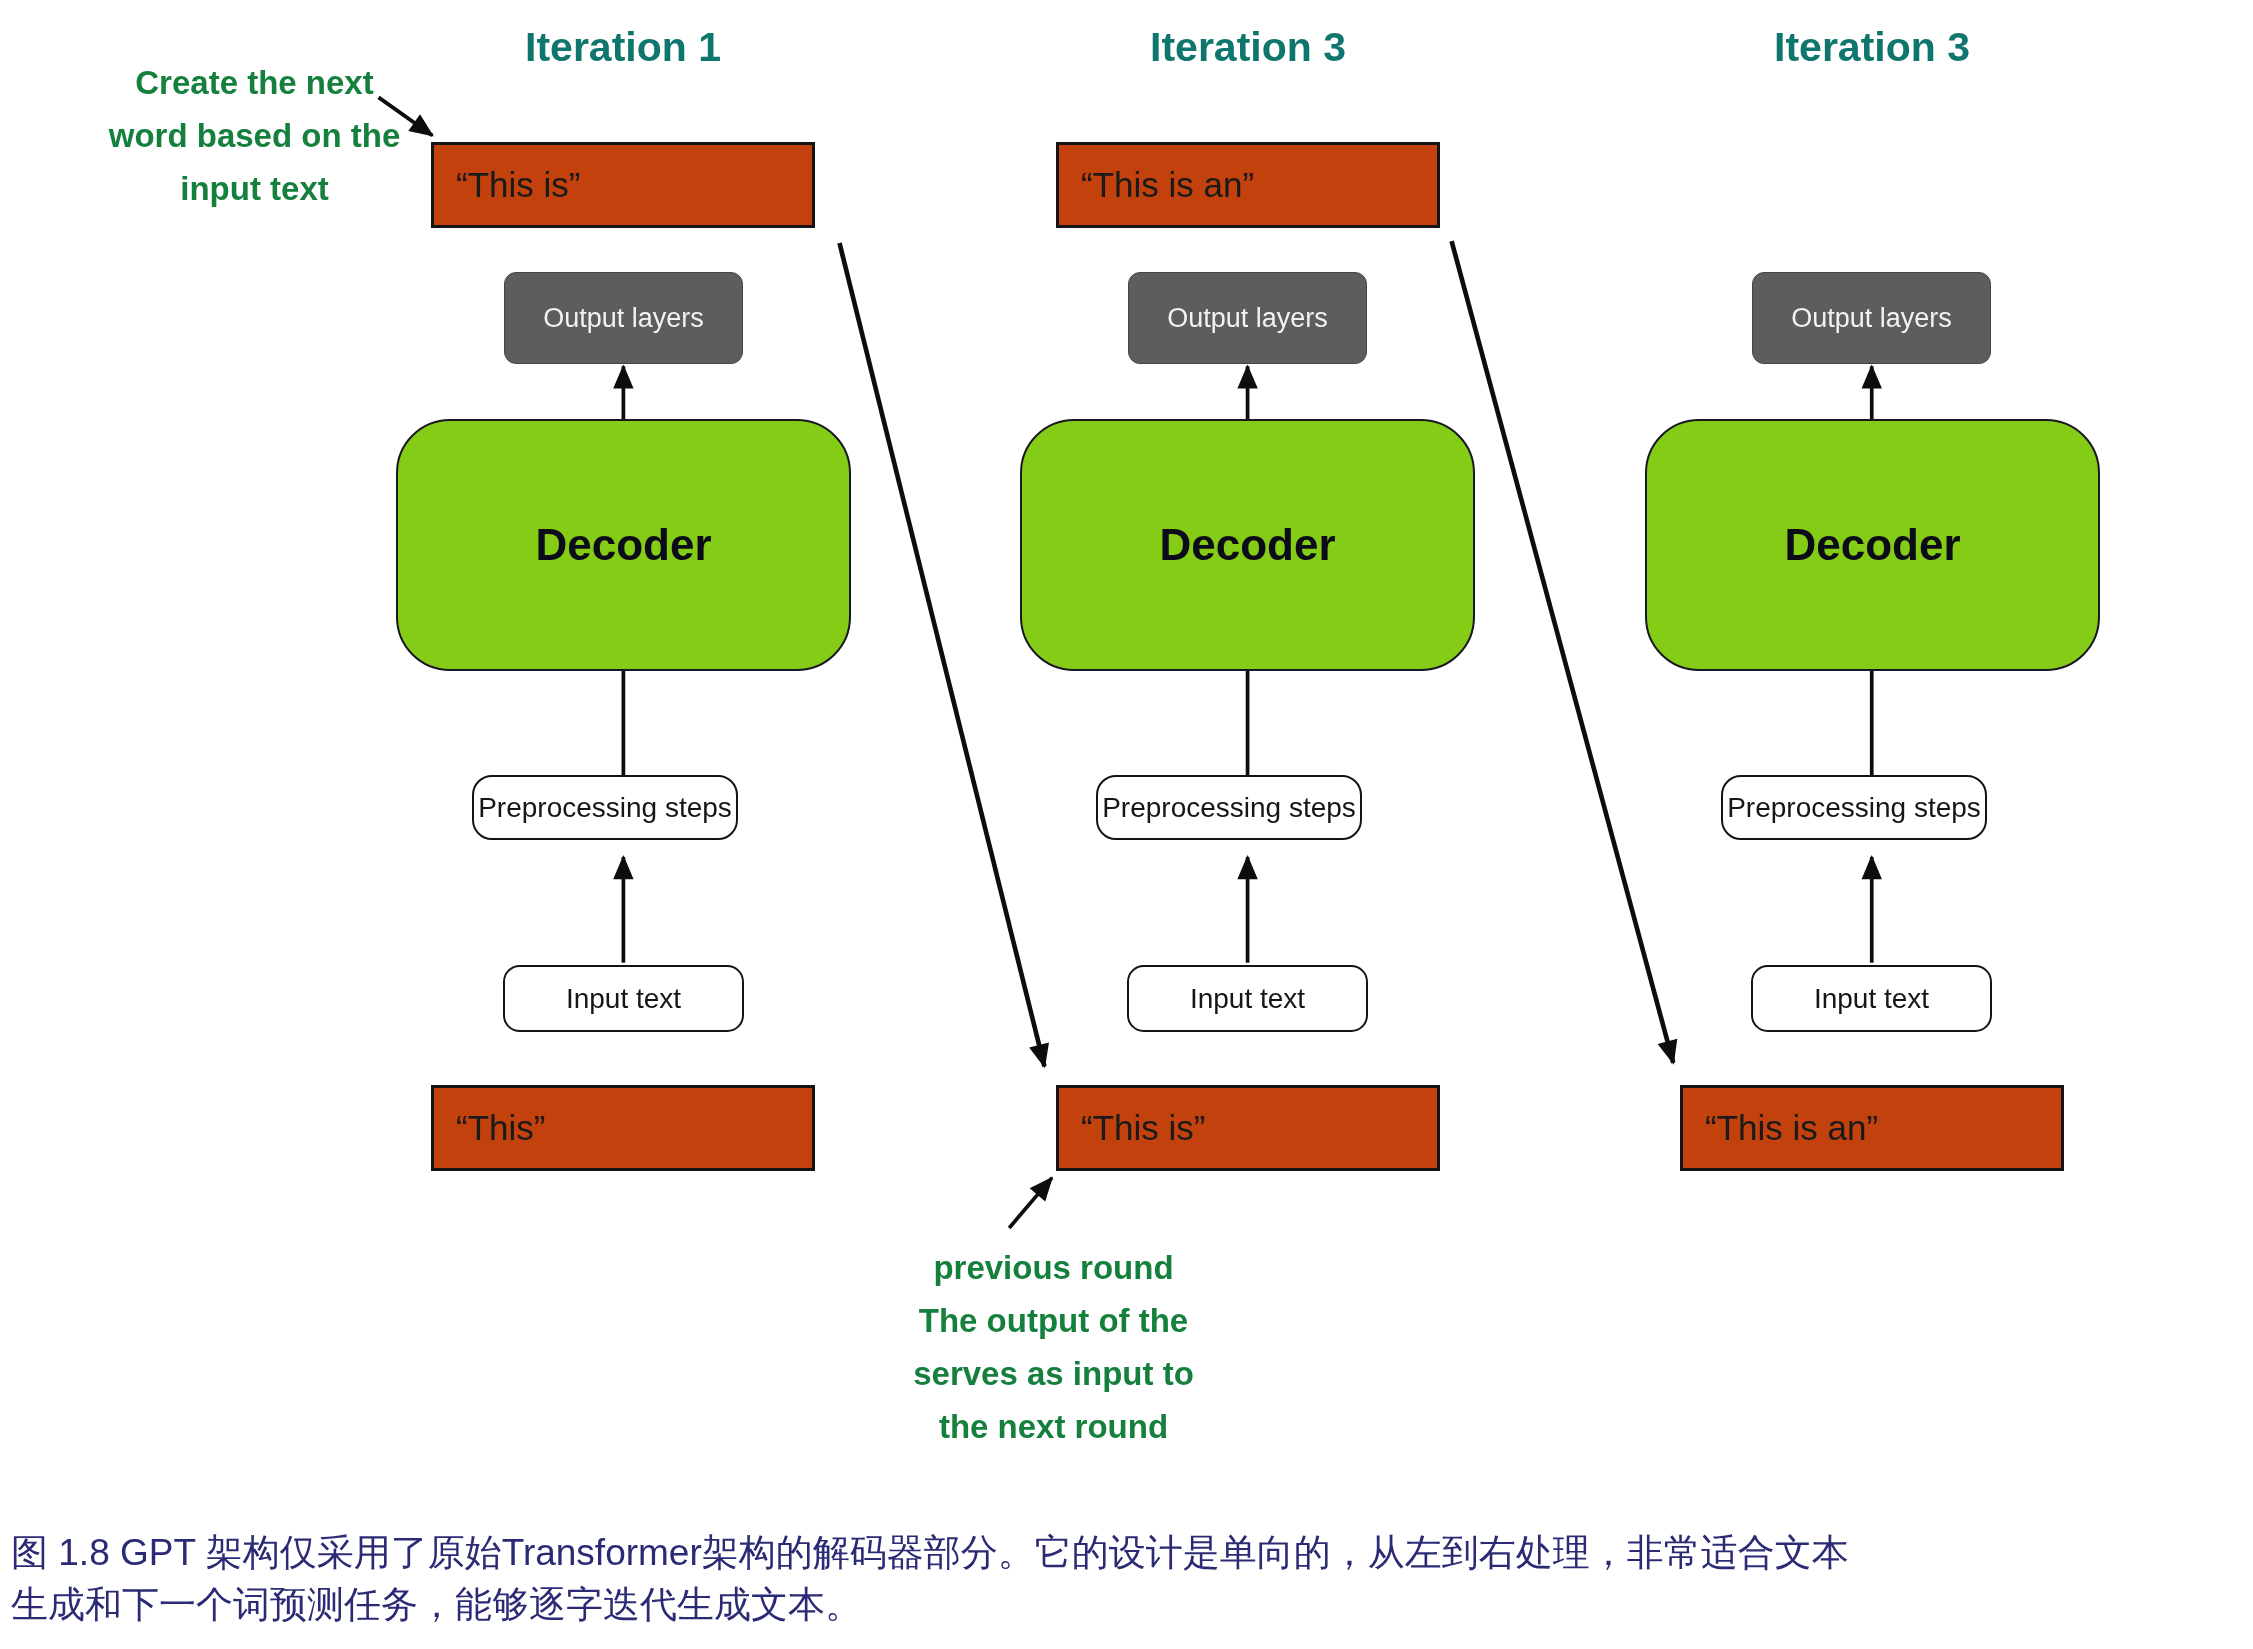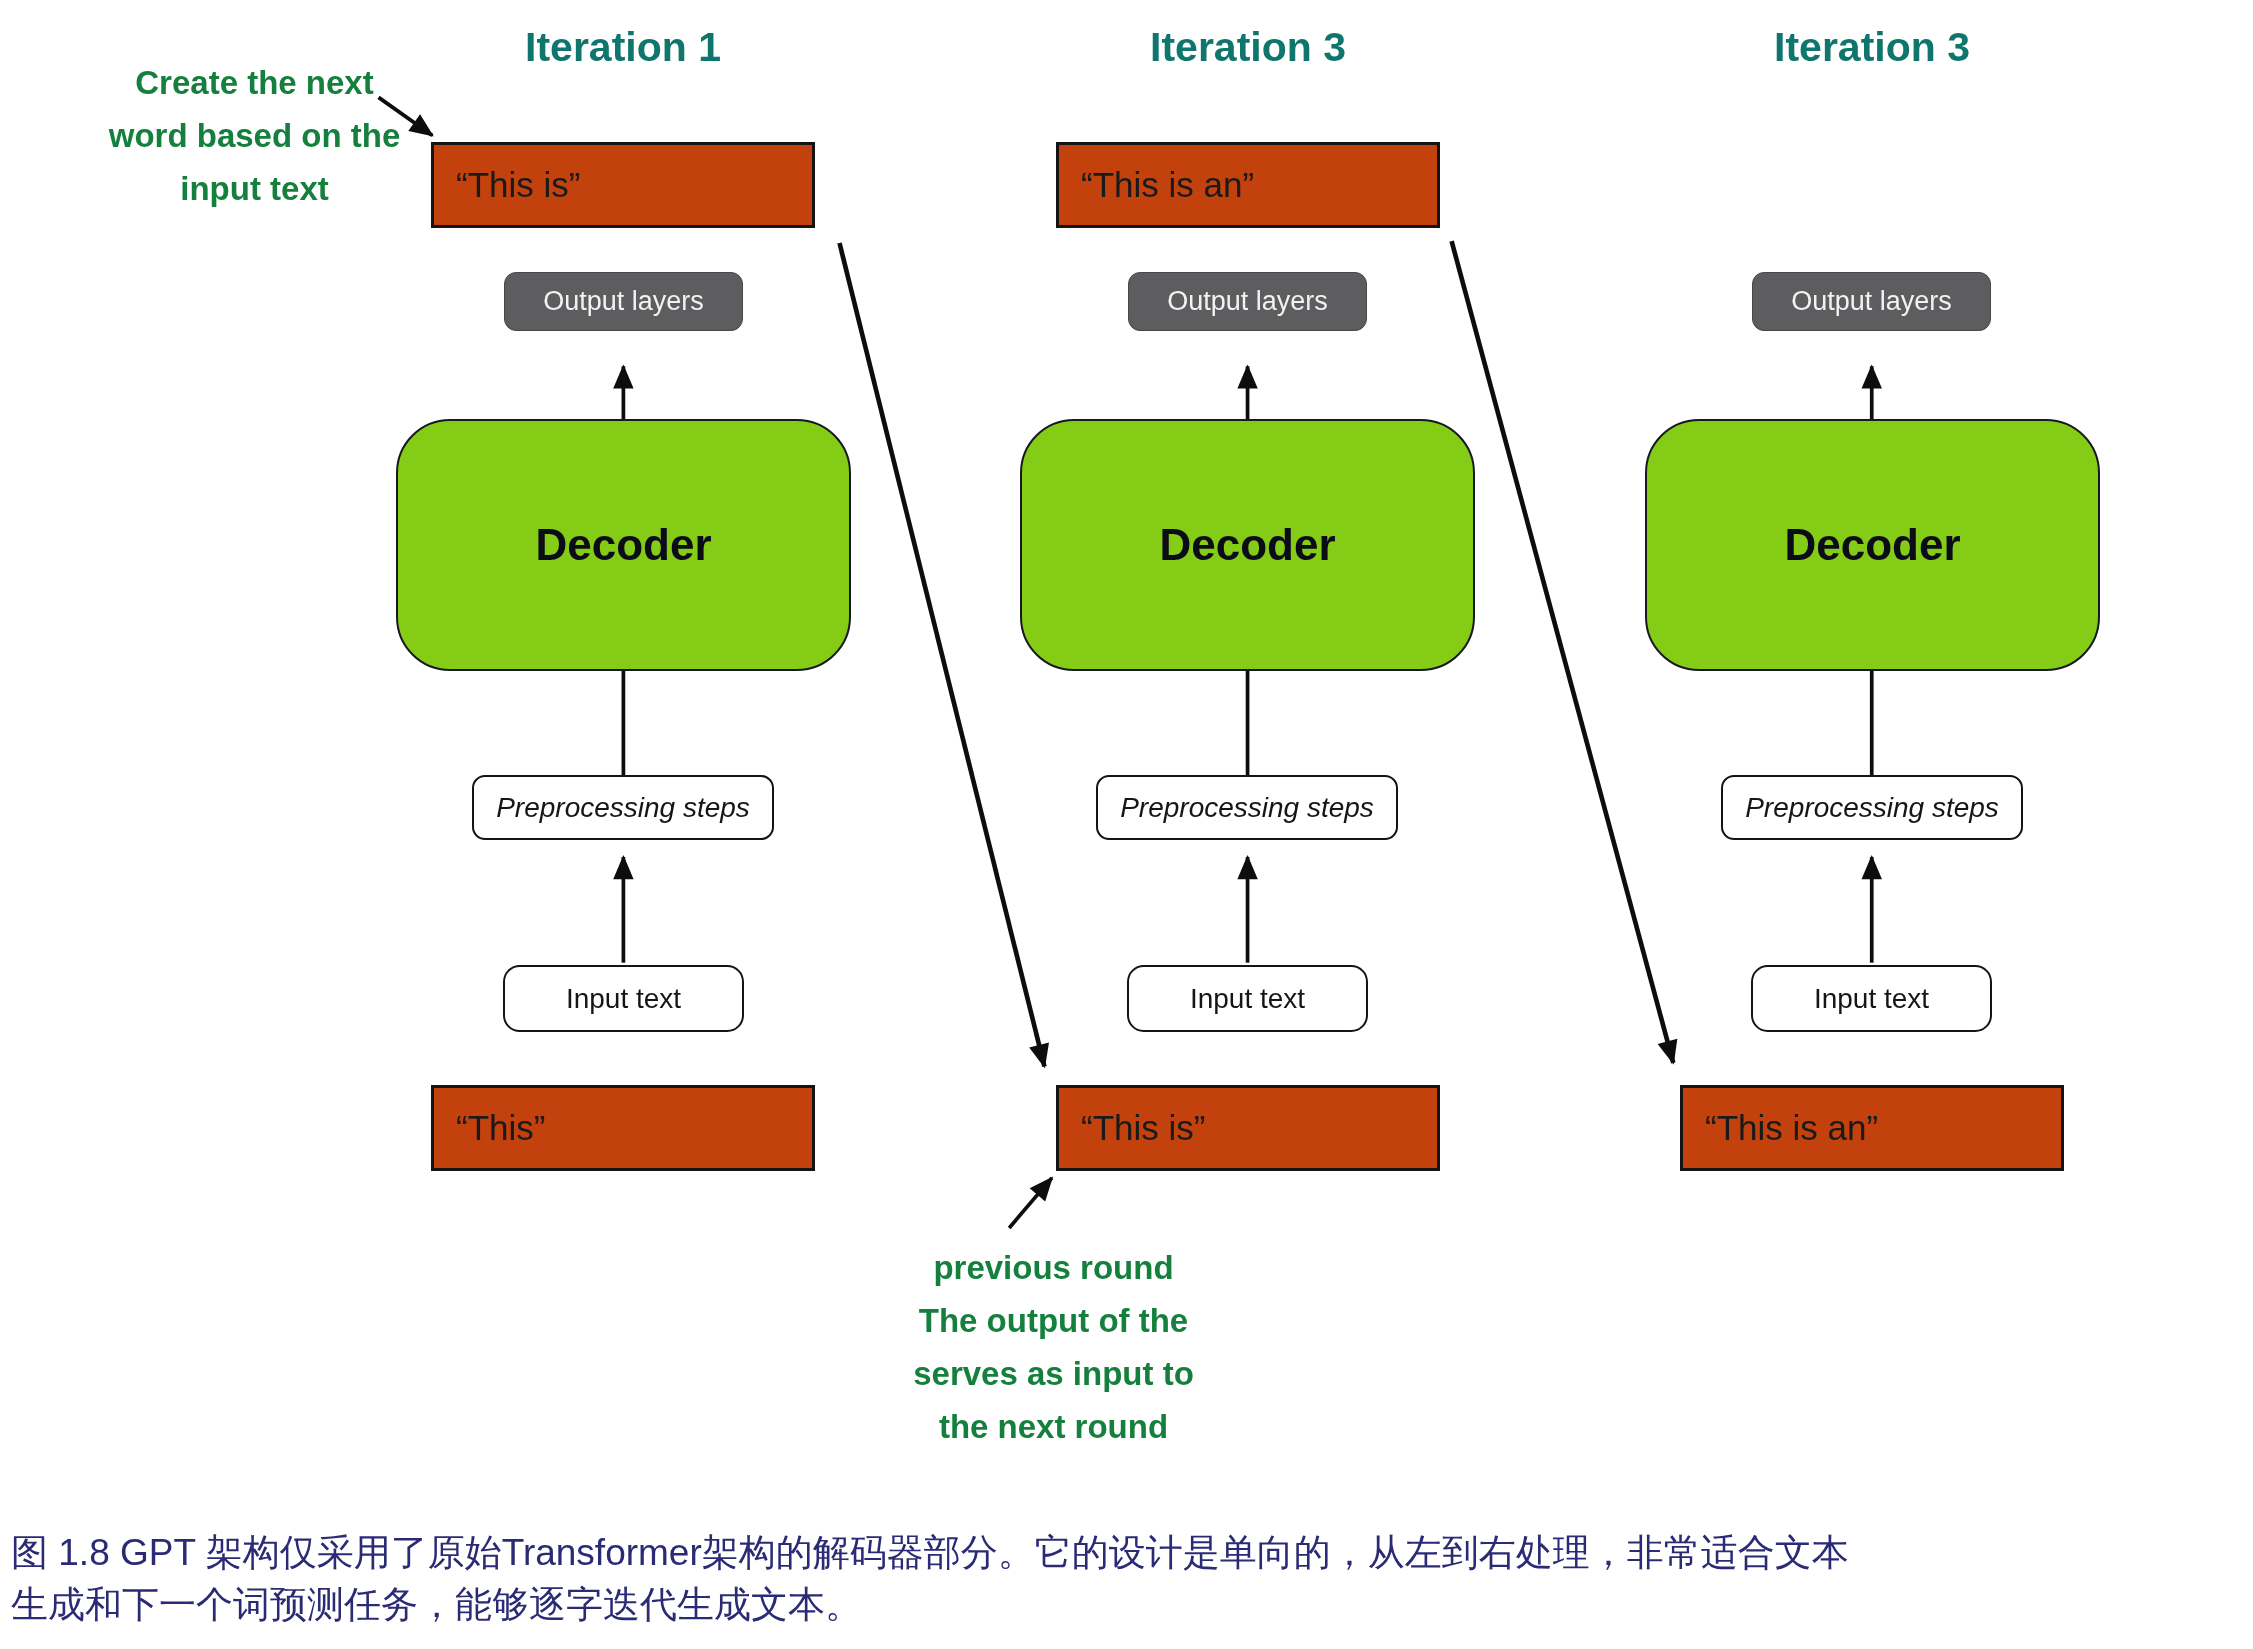--- a/index.html
+++ b/index.html
@@ -3,31 +3,31 @@
 <meta charset="utf-8">
 <style>
   html,body{margin:0;padding:0;background:#ffffff;}
   .stage{position:relative;width:2254px;height:1649px;background:#ffffff;overflow:hidden;
          font-family:"Liberation Sans", sans-serif;color:#161616;}
   .col-title{position:absolute;top:24px;width:384px;text-align:center;
              font-size:41px;font-weight:bold;color:#0f766e;}
   .qbox{position:absolute;width:384px;height:86px;background:#c2410c;border:3.7px solid #141414;
         box-sizing:border-box;display:flex;align-items:center;padding-left:22px;
         font-size:35px;color:#1a1a1a;}
-  .outbox{position:absolute;top:272px;width:239px;height:59px;background:#5d5d5f;
+  .outbox{position:absolute;top:272px;width:239px;height:92px;background:#5d5d5f;
           border:1.9px solid #474749;border-radius:12px;box-sizing:border-box;
           display:flex;align-items:center;justify-content:center;
           font-size:27px;color:#f2f2f2;}
   .decoder{position:absolute;top:419px;width:455px;height:252px;background:#84cc16;
            border:2.8px solid #181822;border-radius:54px;box-sizing:border-box;
            display:flex;align-items:center;justify-content:center;
            font-size:44px;font-weight:bold;color:#0c0c18;}
   .pill{position:absolute;background:#ffffff;border:2.8px solid #141414;box-sizing:border-box;
         display:flex;align-items:center;justify-content:center;font-size:28px;color:#161616;}
-  .preproc{top:775px;width:302px;height:65px;border-radius:13px;font-style:italic;}
+  .preproc{top:775px;width:266px;height:65px;border-radius:20px;}
   .inputbox{top:965px;width:241px;height:67px;border-radius:16.7px;}
   .note{position:absolute;font-size:33px;font-weight:bold;line-height:53px;
         text-align:center;color:#15803d;}
   .note-top{left:82px;top:56px;width:345px;}
   .note-bottom{left:881px;top:1241px;width:345px;}
   .caption{position:absolute;left:11px;top:1527px;width:2235px;
            font-size:37px;line-height:52px;color:#2b2b75;}
   .arrows{position:absolute;left:0;top:0;pointer-events:none;}
 </style>
 </head>

